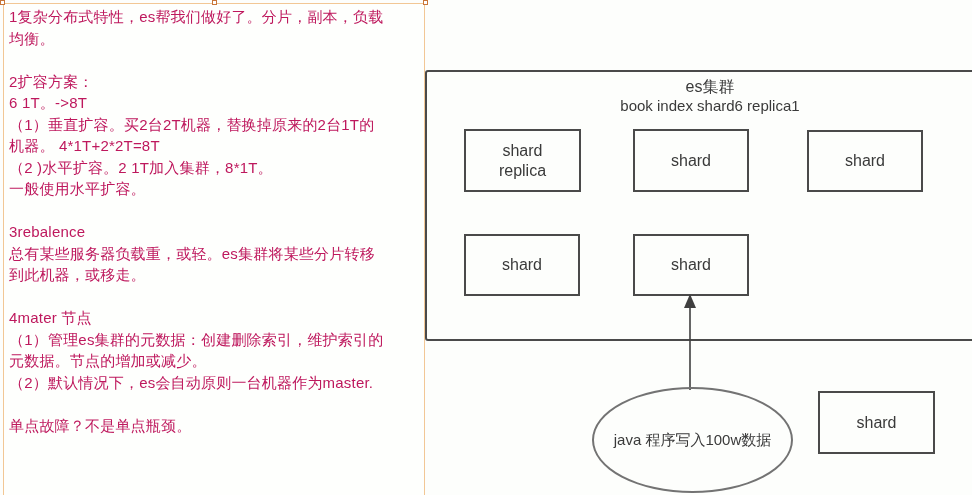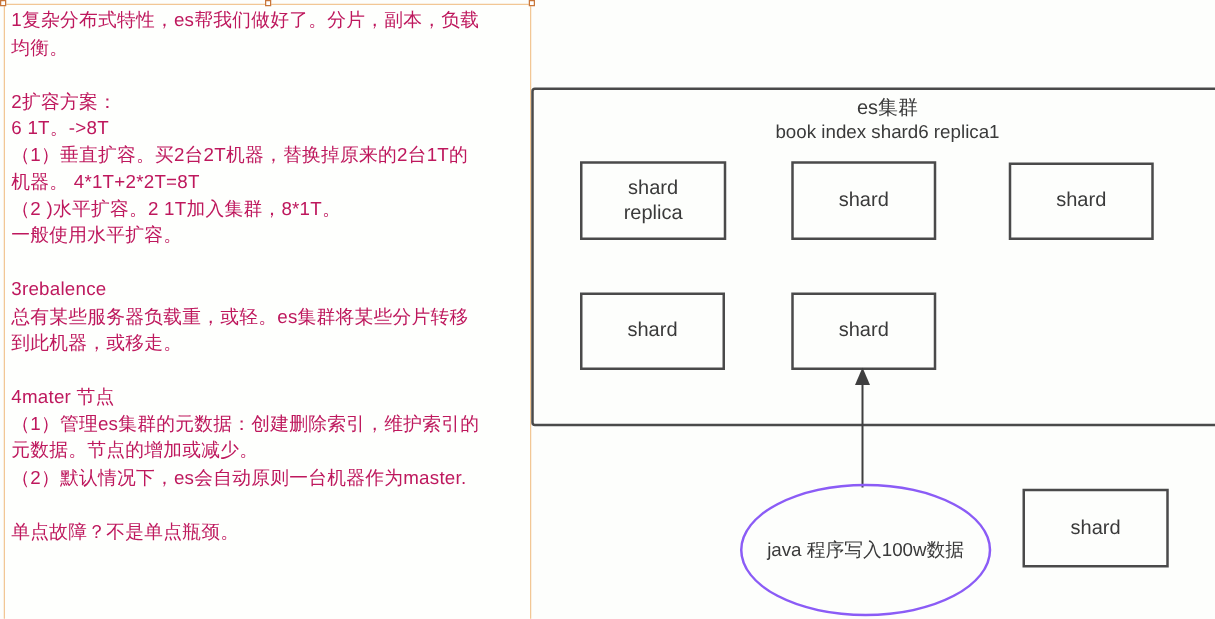--- a/index.html
+++ b/index.html
@@ -78,21 +78,21 @@
   .s2 { left: 633px; top: 129px; width: 116px; height: 63px; }
   .s3 { left: 807px; top: 130px; width: 116px; height: 62px; }
   .s4 { left: 464px; top: 234px; width: 116px; height: 62px; }
   .s5 { left: 633px; top: 234px; width: 116px; height: 62px; }
   .shard-external { left: 818px; top: 391px; width: 117px; height: 63px; }
 
   .writer-ellipse {
     position: absolute;
     left: 592px; top: 387px;
     width: 201px; height: 106px;
-    border: 2px solid #8b5cf6;
+    border: 2px solid #737373;
     border-radius: 50%;
     display: flex;
     align-items: center;
     justify-content: center;
     font-size: 15px;
     background: transparent;
   }
 
   .arrow-svg { position: absolute; left: 680px; top: 294px; }
 </style>

